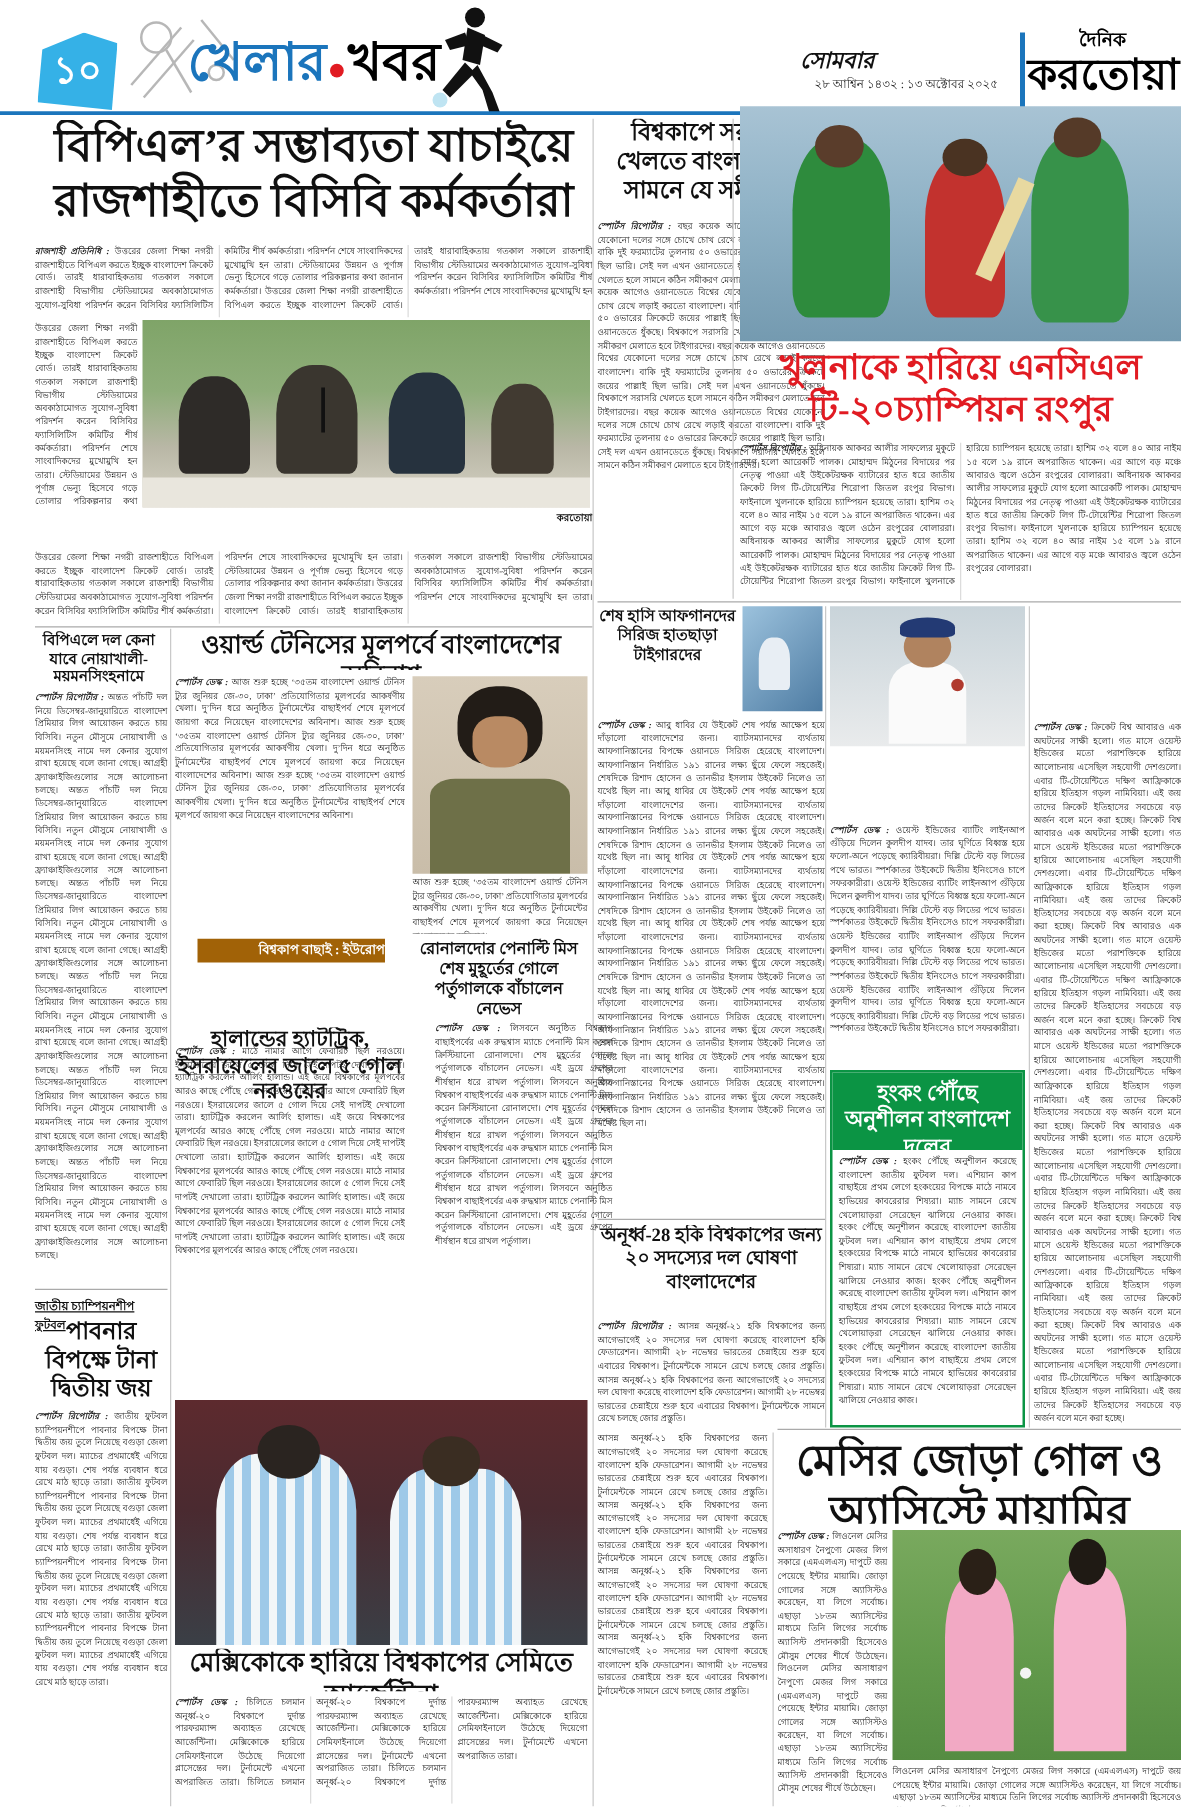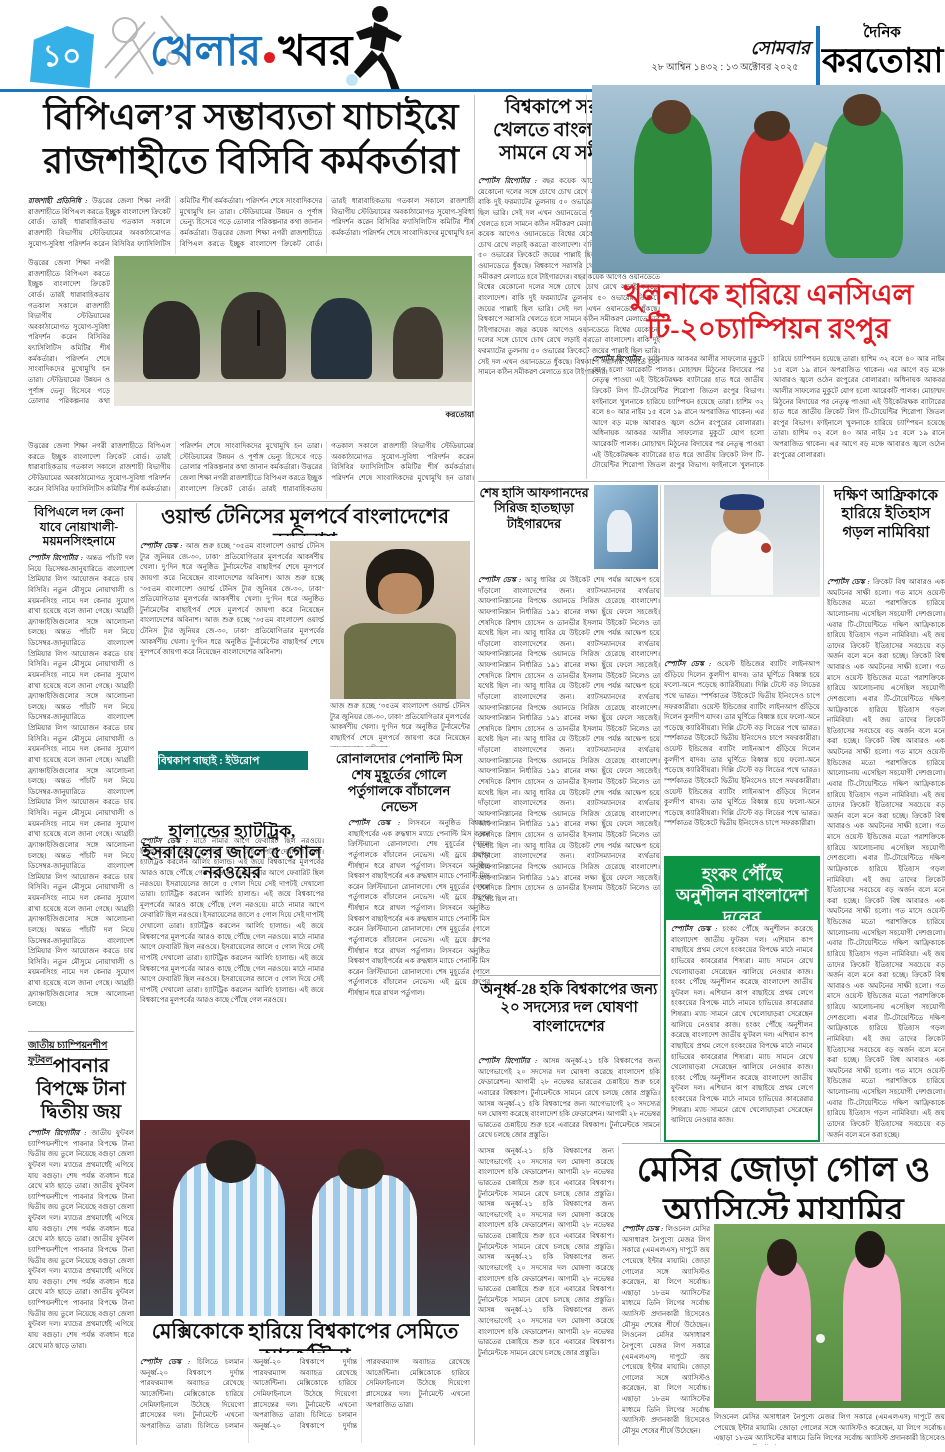--- a/index.html
+++ b/index.html
@@ -9,21 +9,21 @@
   .hl{font-weight:bold;text-align:center;color:#101010;line-height:1.22;overflow:hidden;}
   .bt{font-size:7px;line-height:1.52;text-align:justify;color:#1b1b1b;overflow:hidden;word-break:break-word;}
   .dl{font-weight:bold;font-style:italic;}
   .cols3{column-count:3;column-gap:9px;column-rule:1px solid #dcdcdc;}
   .cols2{column-count:2;column-gap:9px;column-rule:1px solid #dcdcdc;}
   .vrule{background:#c9c9c9;width:1px;}
   .hrule{background:#aaaaaa;height:1px;}
   .photo{overflow:hidden;position:absolute;box-sizing:border-box;}
   .cap{font-size:8px;font-weight:bold;line-height:1.3;color:#111;text-align:justify;}
   .fig{position:absolute;}
-  .kbox{background:#0f766e;color:#fff;font-weight:bold;text-align:left;}
+  .kbox{background:#a16207;color:#fff;font-weight:bold;text-align:right;}
   .redhl{color:#e11b22;}
   .greenwrap{border:2px solid #0b9444;}
   .greenhead{background:#0b9444;color:#fff;font-weight:bold;text-align:center;line-height:1.25;}
   .masth{font-weight:bold;color:#000;}
 </style>
 </head>
 <body>
 
 <div id="page">
 
@@ -54,21 +54,21 @@
         <circle cx="40" cy="12" r="8"></circle>
         <path d="M34 20 L48 26 L44 50 L30 46 Z"></path>
         <path d="M46 26 L62 34 L58 40 L44 34 Z"></path>
         <path d="M32 24 L16 30 L20 38 L36 34 Z"></path>
         <path d="M32 48 L14 70 L20 76 L40 56 Z"></path>
         <path d="M42 50 L54 72 L60 88 L52 90 L46 70 L36 56 Z"></path>
       </g>
       <circle cx="12" cy="78" r="6" fill="#bfe4f2"></circle>
     </svg>
 
-    <div class="abs" style="left:640px;top:34px;width:170px;text-align:right;font-size:18px;font-weight:bold;font-style:italic;color:#111;">সোমবার</div>
+    <div class="abs" style="left:640px;top:34px;width:170px;text-align:left;font-size:18px;font-weight:bold;font-style:italic;color:#111;">সোমবার</div>
     <div class="abs" style="left:628px;top:60px;width:194px;text-align:center;font-size:9.5px;color:#222;">২৮ আশ্বিন ১৪৩২ : ১৩ অক্টোবর ২০২৫</div>
 
     <div class="abs" style="left:816px;top:26px;width:4px;height:60px;background:#1b75bc;"></div>
 
     <div class="abs" style="left:822px;top:20px;width:120px;text-align:center;">
       <div class="masth" style="font-size:15px;">দৈনিক</div>
       <div class="masth" style="font-size:34px;line-height:0.95;">করতোয়া</div>
     </div>
 
     <div class="abs" style="left:0;top:89px;width:945px;height:3px;background:#1b75bc;"></div>
@@ -220,21 +220,20 @@
   </div>
 
   <div class="abs greenwrap" style="left:664px;top:856px;width:156px;height:286px;">
     <div class="greenhead" style="height:62px;font-size:17px;padding:6px 4px;box-sizing:border-box;">হংকং পৌঁছে অনুশীলন বাংলাদেশ দলের</div>
     <div class="bt" style="height:216px;padding:4px 5px;box-sizing:border-box;">
       <b class="dl">স্পোর্টস ডেস্ক :</b>
       <span>হংকং পৌঁছে অনুশীলন করেছে বাংলাদেশ জাতীয় ফুটবল দল। এশিয়ান কাপ বাছাইয়ে প্রথম লেগে হংকংয়ের বিপক্ষে মাঠে নামবে হাভিয়ের কাবরেরার শিষ্যরা। ম্যাচ সামনে রেখে খেলোয়াড়রা সেরেছেন ঝালিয়ে নেওয়ার কাজ। হংকং পৌঁছে অনুশীলন করেছে বাংলাদেশ জাতীয় ফুটবল দল। এশিয়ান কাপ বাছাইয়ে প্রথম লেগে হংকংয়ের বিপক্ষে মাঠে নামবে হাভিয়ের কাবরেরার শিষ্যরা। ম্যাচ সামনে রেখে খেলোয়াড়রা সেরেছেন ঝালিয়ে নেওয়ার কাজ। হংকং পৌঁছে অনুশীলন করেছে বাংলাদেশ জাতীয় ফুটবল দল। এশিয়ান কাপ বাছাইয়ে প্রথম লেগে হংকংয়ের বিপক্ষে মাঠে নামবে হাভিয়ের কাবরেরার শিষ্যরা। ম্যাচ সামনে রেখে খেলোয়াড়রা সেরেছেন ঝালিয়ে নেওয়ার কাজ। হংকং পৌঁছে অনুশীলন করেছে বাংলাদেশ জাতীয় ফুটবল দল। এশিয়ান কাপ বাছাইয়ে প্রথম লেগে হংকংয়ের বিপক্ষে মাঠে নামবে হাভিয়ের কাবরেরার শিষ্যরা। ম্যাচ সামনে রেখে খেলোয়াড়রা সেরেছেন ঝালিয়ে নেওয়ার কাজ।</span>
     </div>
   </div>
 
-  <div class="abs hl" style="left:827px;top:486px;width:118px;height:86px;font-size:15px;">দক্ষিণ আফ্রিকাকে হারিয়ে ইতিহাস গড়ল নামিবিয়া</div>
   <div class="abs bt" style="left:827px;top:577px;width:118px;height:565px;">
     <b class="dl">স্পোর্টস ডেস্ক :</b>
     <span>ক্রিকেট বিশ্ব আবারও এক অঘটনের সাক্ষী হলো। গত মাসে ওয়েস্ট ইন্ডিজের মতো পরাশক্তিকে হারিয়ে আলোচনায় এসেছিল সহযোগী দেশগুলো। এবার টি-টোয়েন্টিতে দক্ষিণ আফ্রিকাকে হারিয়ে ইতিহাস গড়ল নামিবিয়া। এই জয় তাদের ক্রিকেট ইতিহাসের সবচেয়ে বড় অর্জন বলে মনে করা হচ্ছে। ক্রিকেট বিশ্ব আবারও এক অঘটনের সাক্ষী হলো। গত মাসে ওয়েস্ট ইন্ডিজের মতো পরাশক্তিকে হারিয়ে আলোচনায় এসেছিল সহযোগী দেশগুলো। এবার টি-টোয়েন্টিতে দক্ষিণ আফ্রিকাকে হারিয়ে ইতিহাস গড়ল নামিবিয়া। এই জয় তাদের ক্রিকেট ইতিহাসের সবচেয়ে বড় অর্জন বলে মনে করা হচ্ছে। ক্রিকেট বিশ্ব আবারও এক অঘটনের সাক্ষী হলো। গত মাসে ওয়েস্ট ইন্ডিজের মতো পরাশক্তিকে হারিয়ে আলোচনায় এসেছিল সহযোগী দেশগুলো। এবার টি-টোয়েন্টিতে দক্ষিণ আফ্রিকাকে হারিয়ে ইতিহাস গড়ল নামিবিয়া। এই জয় তাদের ক্রিকেট ইতিহাসের সবচেয়ে বড় অর্জন বলে মনে করা হচ্ছে। ক্রিকেট বিশ্ব আবারও এক অঘটনের সাক্ষী হলো। গত মাসে ওয়েস্ট ইন্ডিজের মতো পরাশক্তিকে হারিয়ে আলোচনায় এসেছিল সহযোগী দেশগুলো। এবার টি-টোয়েন্টিতে দক্ষিণ আফ্রিকাকে হারিয়ে ইতিহাস গড়ল নামিবিয়া। এই জয় তাদের ক্রিকেট ইতিহাসের সবচেয়ে বড় অর্জন বলে মনে করা হচ্ছে। ক্রিকেট বিশ্ব আবারও এক অঘটনের সাক্ষী হলো। গত মাসে ওয়েস্ট ইন্ডিজের মতো পরাশক্তিকে হারিয়ে আলোচনায় এসেছিল সহযোগী দেশগুলো। এবার টি-টোয়েন্টিতে দক্ষিণ আফ্রিকাকে হারিয়ে ইতিহাস গড়ল নামিবিয়া। এই জয় তাদের ক্রিকেট ইতিহাসের সবচেয়ে বড় অর্জন বলে মনে করা হচ্ছে। ক্রিকেট বিশ্ব আবারও এক অঘটনের সাক্ষী হলো। গত মাসে ওয়েস্ট ইন্ডিজের মতো পরাশক্তিকে হারিয়ে আলোচনায় এসেছিল সহযোগী দেশগুলো। এবার টি-টোয়েন্টিতে দক্ষিণ আফ্রিকাকে হারিয়ে ইতিহাস গড়ল নামিবিয়া। এই জয় তাদের ক্রিকেট ইতিহাসের সবচেয়ে বড় অর্জন বলে মনে করা হচ্ছে। ক্রিকেট বিশ্ব আবারও এক অঘটনের সাক্ষী হলো। গত মাসে ওয়েস্ট ইন্ডিজের মতো পরাশক্তিকে হারিয়ে আলোচনায় এসেছিল সহযোগী দেশগুলো। এবার টি-টোয়েন্টিতে দক্ষিণ আফ্রিকাকে হারিয়ে ইতিহাস গড়ল নামিবিয়া। এই জয় তাদের ক্রিকেট ইতিহাসের সবচেয়ে বড় অর্জন বলে মনে করা হচ্ছে।</span>
   </div>
 
   <div class="abs hrule" style="left:622px;top:1143px;width:323px;"></div>
   <div class="abs hl" style="left:622px;top:1149px;width:323px;height:70px;font-size:34px;">মেসির জোড়া গোল ও অ্যাসিস্টে মায়ামির দাপুটে জয়</div>
   <div class="abs bt" style="left:622px;top:1224px;width:88px;height:220px;">
     <b class="dl">স্পোর্টস ডেস্ক :</b>
     <span>লিওনেল মেসির অসাধারণ নৈপুণ্যে মেজর লিগ সকারে (এমএলএস) দাপুটে জয় পেয়েছে ইন্টার মায়ামি। জোড়া গোলের সঙ্গে অ্যাসিস্টও করেছেন, যা লিগে সর্বোচ্চ। এছাড়া ১৮তম অ্যাসিস্টের মাধ্যমে তিনি লিগের সর্বোচ্চ অ্যাসিস্ট প্রদানকারী হিসেবেও মৌসুম শেষের শীর্ষে উঠেছেন। লিওনেল মেসির অসাধারণ নৈপুণ্যে মেজর লিগ সকারে (এমএলএস) দাপুটে জয় পেয়েছে ইন্টার মায়ামি। জোড়া গোলের সঙ্গে অ্যাসিস্টও করেছেন, যা লিগে সর্বোচ্চ। এছাড়া ১৮তম অ্যাসিস্টের মাধ্যমে তিনি লিগের সর্বোচ্চ অ্যাসিস্ট প্রদানকারী হিসেবেও মৌসুম শেষের শীর্ষে উঠেছেন।</span>

